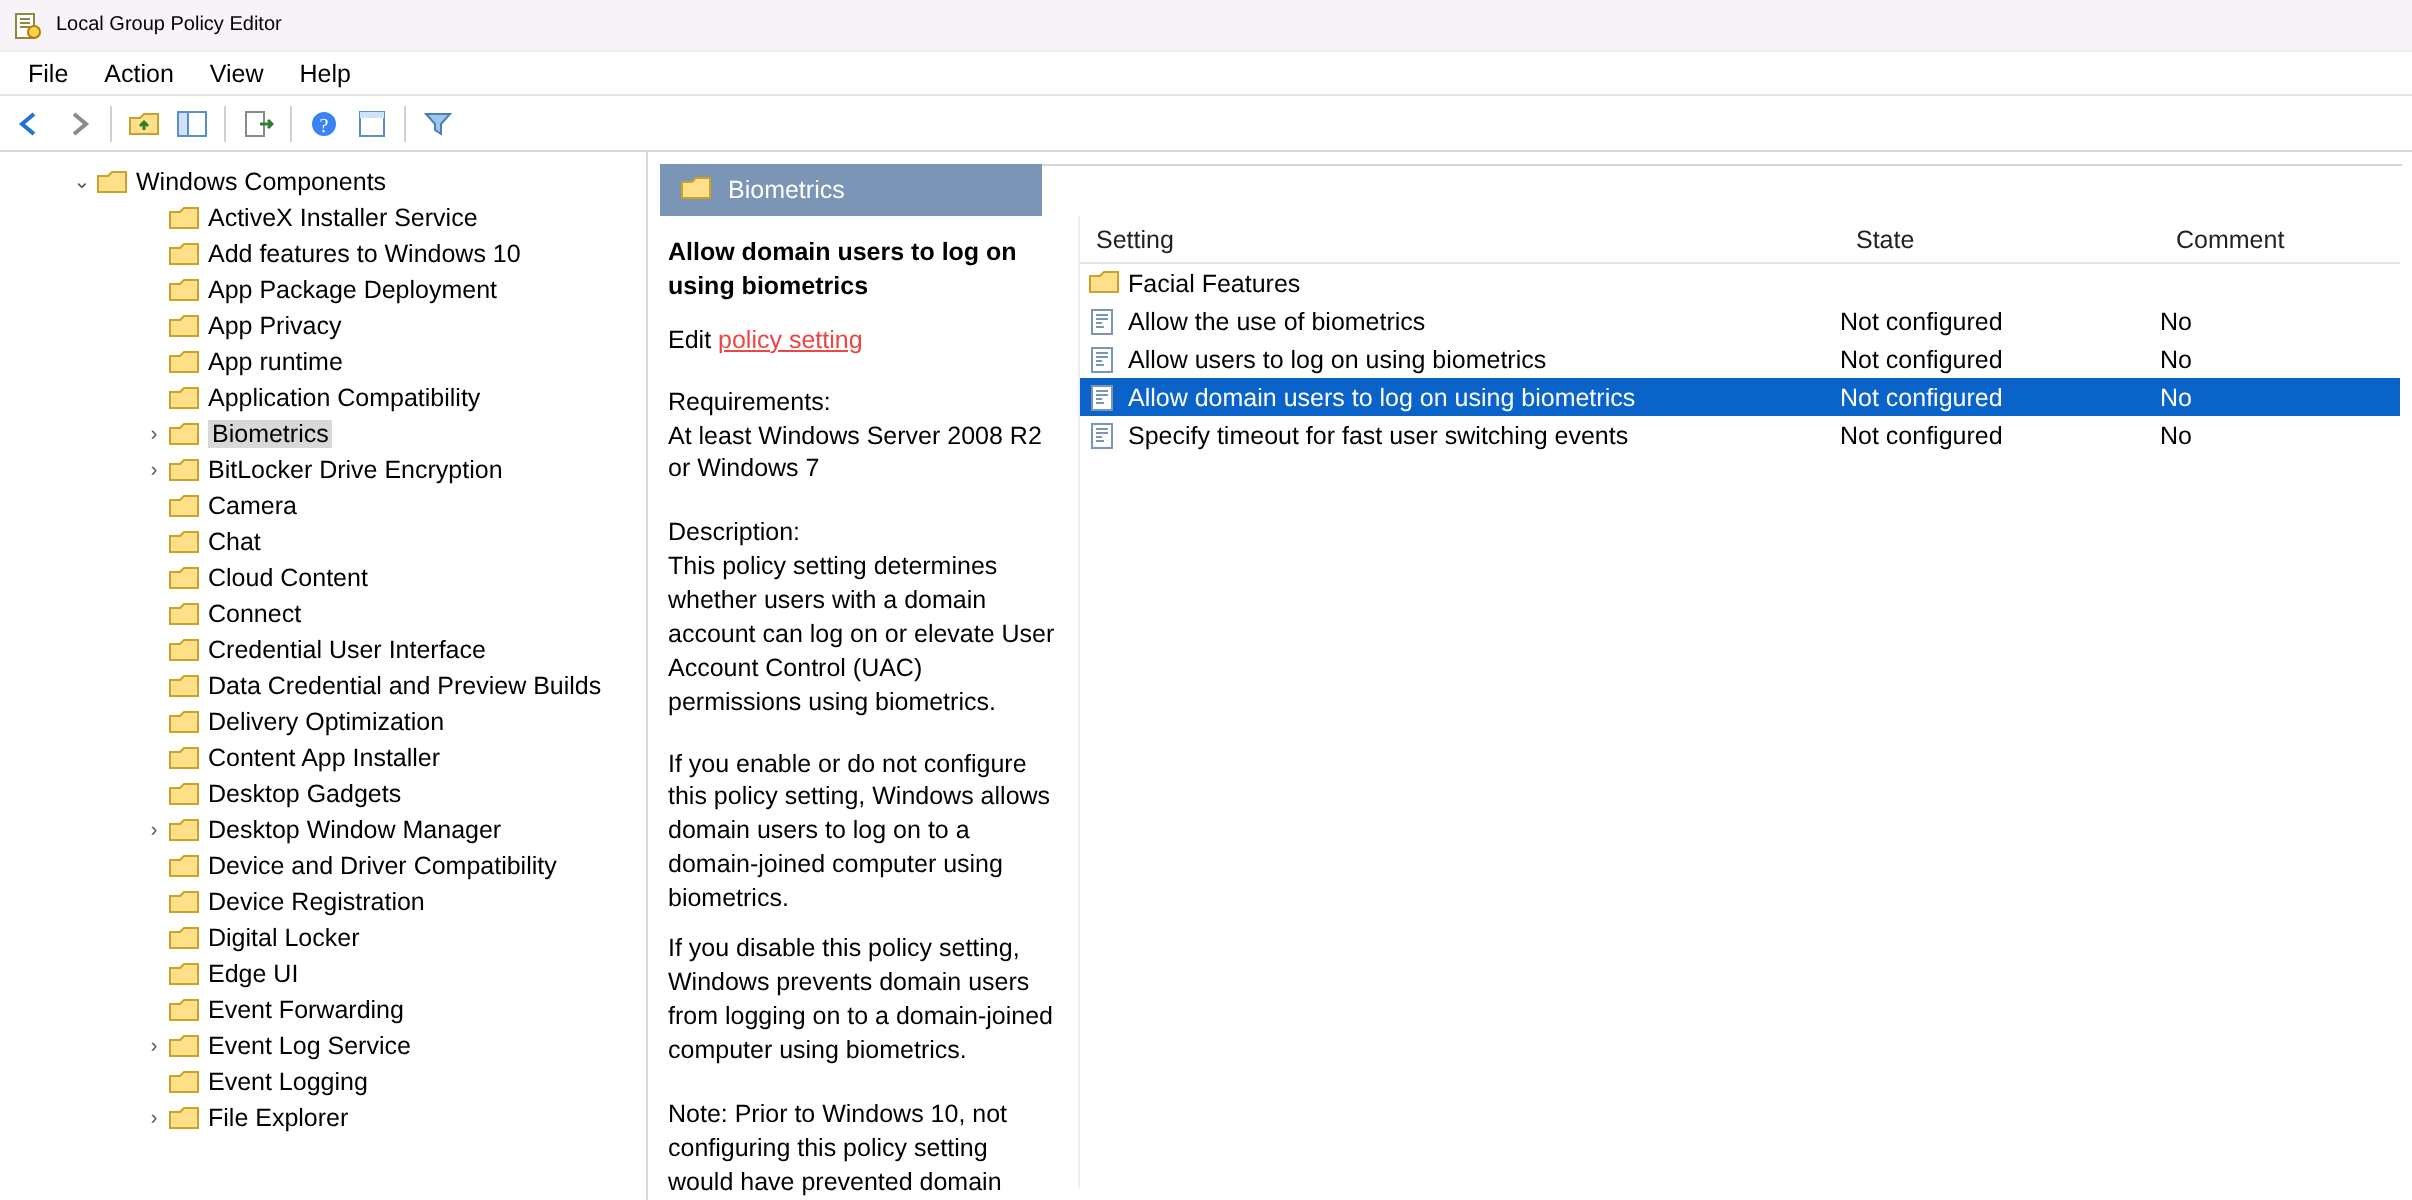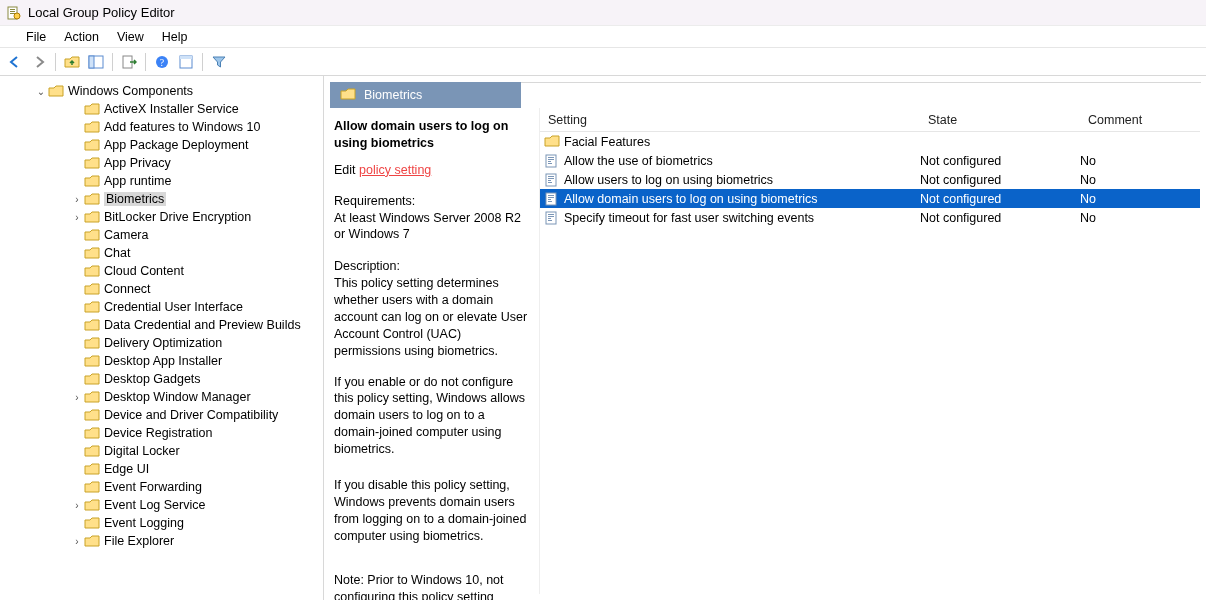--- a/index.html
+++ b/index.html
@@ -2,24 +2,24 @@
 <html><head>
 <meta charset="utf-8">
 <style>
   * { box-sizing: border-box; }
   html, body { margin:0; padding:0; font-family: "Segoe UI", Tahoma, sans-serif; font-size:12.5px; color:#000; background:#fff; height:100%; }
   body { width:1206px; height:600px; overflow:hidden; display:flex; flex-direction:column; }
 
   
   .titlebar { height:26px; background:#f7f3f8; display:flex; align-items:center; padding:0 6px; border-bottom:1px solid #ececec;}
   .titlebar .app-icon { width:16px; height:16px; margin-right:6px; }
-  .titlebar .title { font-size:13px; }
-
-  
-  .menubar { height:22px; display:flex; align-items:center; padding:0 18px; gap:2px; border-bottom:1px solid #e6e6e6;}
+  .titlebar .title { font-size:10px; }
+
+  
+  .menubar { height:22px; display:flex; align-items:center; padding:0 6px; gap:2px; border-bottom:1px solid #e6e6e6;}
   .menu-item { padding:2px 8px; cursor:default; }
 
   
   .toolbar { height:28px; display:flex; align-items:center; padding:0 4px; gap:2px; border-bottom:1px solid #d8d8d8; }
   .tool-btn { width:22px; height:22px; display:flex; align-items:center; justify-content:center; border:1px solid transparent; }
   .tool-sep { width:1px; height:18px; background:#d0d0d0; margin:0 3px; }
 
   
   .main { flex:1; display:flex; min-height:0; }
   .left-pane { width:324px; border-right:1px solid #d8d8d8; overflow-y:auto; overflow-x:hidden; padding-top:6px; }
@@ -171,20 +171,27 @@
             </svg></span>
           <span class="label-box">App Privacy</span>
         </div>
         <div class="tree-node child">
           <span class="expander"></span>
           <span class="folder-ic"><svg width="16" height="14" viewBox="0 0 16 14">
               <path d="M1 4 h5 l2 -2 h7 v10 h-14 z" fill="#ffe08a" stroke="#c9a227"></path>
             </svg></span>
           <span class="label-box">App runtime</span>
         </div>
+        <div class="tree-node child">
+          <span class="expander"></span>
+          <span class="folder-ic"><svg width="16" height="14" viewBox="0 0 16 14">
+              <path d="M1 4 h5 l2 -2 h7 v10 h-14 z" fill="#ffe08a" stroke="#c9a227"></path>
+            </svg></span>
+          <span class="label-box">Application Compatibility</span>
+        </div>
         <div class="tree-node child selected">
           <span class="expander">›</span>
           <span class="folder-ic"><svg width="16" height="14" viewBox="0 0 16 14">
               <path d="M1 4 h5 l2 -2 h7 v10 h-14 z" fill="#ffe08a" stroke="#c9a227"></path>
             </svg></span>
           <span class="label-box">Biometrics</span>
         </div>
         <div class="tree-node child">
           <span class="expander">›</span>
           <span class="folder-ic"><svg width="16" height="14" viewBox="0 0 16 14">
@@ -239,21 +246,21 @@
           <span class="folder-ic"><svg width="16" height="14" viewBox="0 0 16 14">
               <path d="M1 4 h5 l2 -2 h7 v10 h-14 z" fill="#ffe08a" stroke="#c9a227"></path>
             </svg></span>
           <span class="label-box">Delivery Optimization</span>
         </div>
         <div class="tree-node child">
           <span class="expander"></span>
           <span class="folder-ic"><svg width="16" height="14" viewBox="0 0 16 14">
               <path d="M1 4 h5 l2 -2 h7 v10 h-14 z" fill="#ffe08a" stroke="#c9a227"></path>
             </svg></span>
-          <span class="label-box">Desktop App Installer</span>
+          <span class="label-box">Content App Installer</span>
         </div>
         <div class="tree-node child">
           <span class="expander"></span>
           <span class="folder-ic"><svg width="16" height="14" viewBox="0 0 16 14">
               <path d="M1 4 h5 l2 -2 h7 v10 h-14 z" fill="#ffe08a" stroke="#c9a227"></path>
             </svg></span>
           <span class="label-box">Desktop Gadgets</span>
         </div>
         <div class="tree-node child">
           <span class="expander">›</span>
@@ -336,22 +343,22 @@
       <div class="desc-pane">
         <div style="font-weight:600; margin-bottom:10px;">Allow domain users to log on using biometrics</div>
         <div style="margin-bottom:14px;">
           <span>Edit</span>
           <a href="#">policy setting</a>
         </div>
         <div>Requirements:</div>
         <div style="margin-bottom:15px;">At least Windows Server 2008 R2 or Windows 7</div>
         <div>Description:</div>
         <div style="margin-bottom:14px;">This policy setting determines whether users with a domain account can log on or elevate User Account Control (UAC) permissions using biometrics.</div>
-        <div style="margin-bottom:19px;">If you enable or do not configure this policy setting, Windows allows domain users to log on to a domain-joined computer using biometrics.</div>
-        <div style="margin-bottom:28px;">If you disable this policy setting, Windows prevents domain users from logging on to a domain-joined computer using biometrics.</div>
+        <div style="margin-bottom:8px;">If you enable or do not configure this policy setting, Windows allows domain users to log on to a domain-joined computer using biometrics.</div>
+        <div style="margin-bottom:16px;">If you disable this policy setting, Windows prevents domain users from logging on to a domain-joined computer using biometrics.</div>
         <div>Note: Prior to Windows 10, not configuring this policy setting would have prevented domain users from using biometrics to log on.</div>
       </div>
 
       <div class="list-pane">
         <div class="list-header">
           <span class="col col-setting">Setting</span>
           <span class="col col-state">State</span>
           <span class="col col-comment">Comment</span>
         </div>
         <div class="list-rows" id="list-rows">

